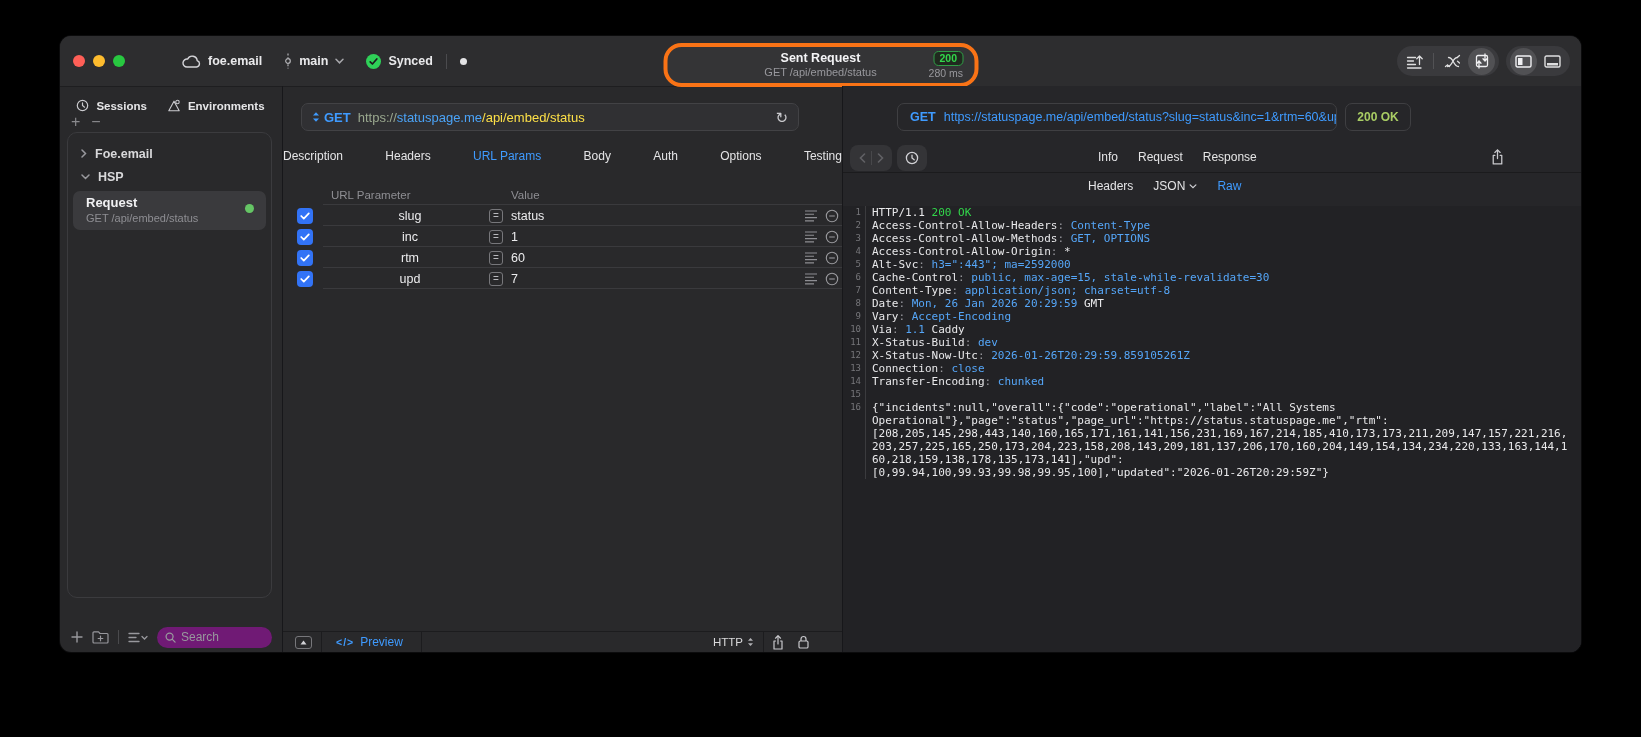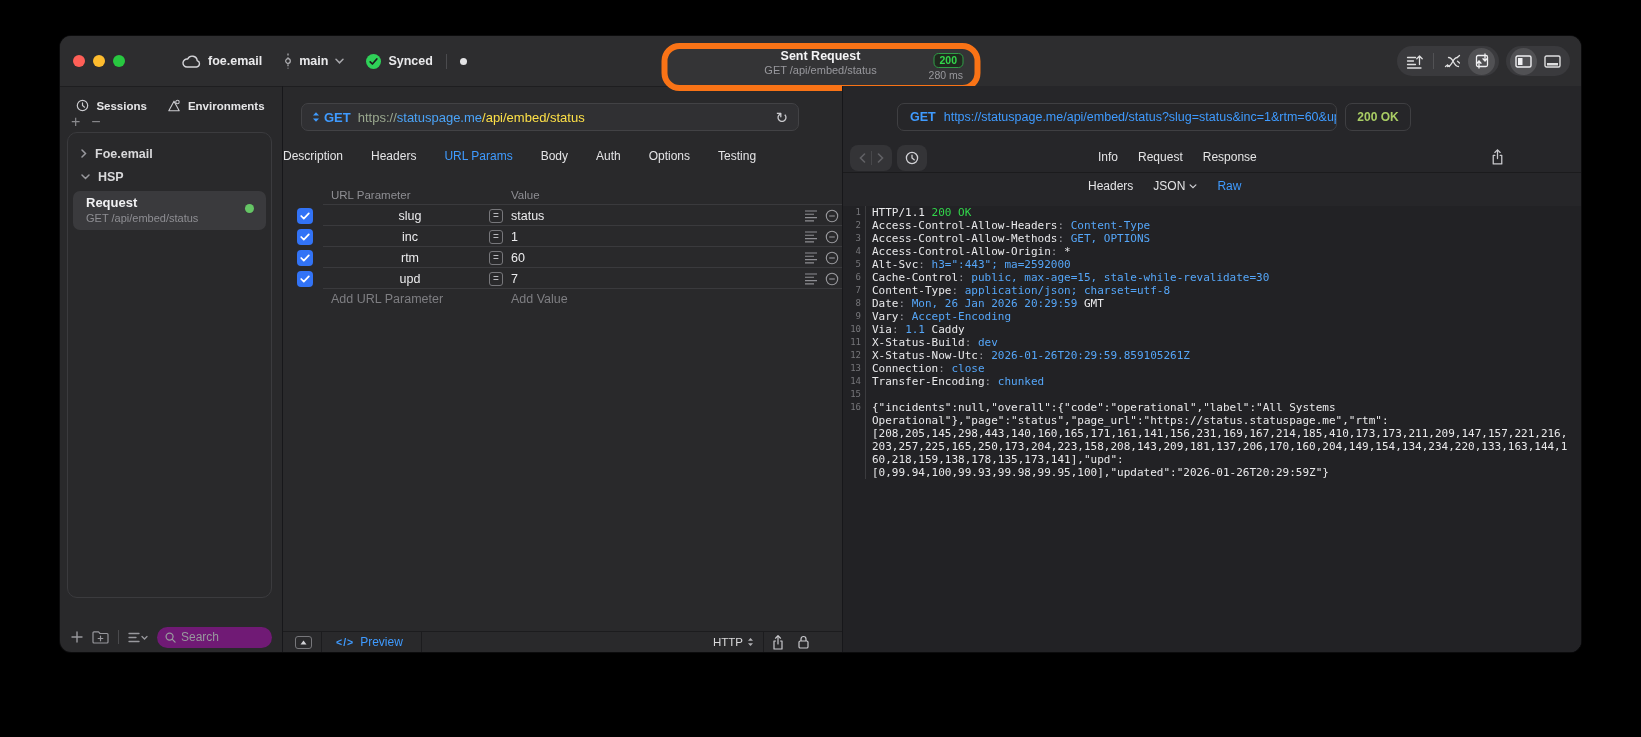--- a/index.html
+++ b/index.html
@@ -9,21 +9,21 @@
 
   
   .titlebar{position:absolute;left:0;top:0;width:100%;height:50px;background:#2d2d2f;border-bottom:1px solid #1e1e20;display:flex;align-items:center;}
   .lights{display:flex;gap:8px;margin-left:13px;}
   .light{width:12px;height:12px;border-radius:50%;}
   .light.red{background:#ff5f57;}.light.yellow{background:#febc2e;}.light.green{background:#28c840;}
   .tb-left{display:flex;align-items:center;gap:7px;margin-left:42px;color:#e9e9eb;font-size:12.5px;font-weight:600;}
   .tb-left .gap{width:8px;}
   .tsep{width:1px;height:15px;background:#4b4b4e;margin:0 6px;}
   .tdot{width:7px;height:7px;border-radius:50%;background:#e3e3e5;}
-  .tb-center{position:absolute;left:50%;transform:translateX(-50%);top:7px;width:307px;height:36px;background:#343436;border:6px solid #f97316;border-radius:18px;display:flex;align-items:flex-start;justify-content:center;}
+  .tb-center{position:absolute;left:50%;transform:translateX(-50%);top:7px;width:307px;height:36px;background:#343436;border:4px solid #f97316;border-radius:18px;display:flex;align-items:center;justify-content:center;}
   .tc-title{font-size:12.5px;font-weight:700;color:#f4f4f6;line-height:15px;text-align:center;}
   .tc-sub{font-size:11px;color:#98989d;line-height:13px;text-align:center;}
   .tc-right{position:absolute;right:11px;top:4px;display:flex;flex-direction:column;align-items:flex-end;gap:1px;}
   .badge-200{font-size:10.5px;font-weight:700;color:#32d74b;border:1px solid #2f9e46;border-radius:5px;padding:0 5px;line-height:13px;background:#20291f;}
   .tc-ms{font-size:10.5px;color:#98989d;}
   .tb-right{position:absolute;right:11px;top:10px;display:flex;gap:7px;}
   .tb-group{height:30px;background:#3a3a3d;border-radius:15px;display:flex;align-items:center;padding:0 4px;gap:2px;}
   .tb-btn{width:27px;height:27px;border-radius:50%;display:flex;align-items:center;justify-content:center;}
   .tb-btn.active{background:#515154;}
   .tb-sep{width:1px;height:16px;background:#525255;margin:0 3px;}
@@ -50,21 +50,21 @@
   .vbar{width:1px;height:14px;background:#4a4a4d;}
   .search{flex:1;height:21px;background:#701a75;border-radius:11px;display:flex;align-items:center;padding:0 8px;gap:5px;color:#98989d;font-size:12px;min-width:0;}
 
   
   .url-bar{position:absolute;left:18px;top:17px;width:498px;height:28px;background:#303033;border:1px solid #424245;border-radius:7px;display:flex;align-items:center;padding:0 10px;font-size:13px;box-sizing:border-box;}
   .m-get{color:#3f9bff;font-weight:700;margin:0 7px 0 4px;}
   .u-scheme{color:#9aa88f;}
   .u-host{color:#4ba3f7;}
   .u-path{color:#fde047;}
   .refresh{margin-left:auto;color:#c8c8cc;font-size:15px;line-height:15px;}
-  .mid-tabs{position:absolute;top:63px;left:0;width:100%;display:flex;justify-content:flex-start;gap:28px;font-size:12px;color:#e4e4e6;}
+  .mid-tabs{position:absolute;top:63px;left:0;width:100%;display:flex;justify-content:space-between;gap:28px;font-size:12px;color:#e4e4e6;}
   .mid-tabs .tab.active{color:#3f9bff;}
   .ptable{position:absolute;left:0;top:102px;width:100%;}
   .phead{position:relative;height:17px;font-size:11.5px;color:#8e8e93;}
   .phead .c1{position:absolute;left:48px;top:1px;}
   .phead .c2{position:absolute;left:228px;top:1px;}
   .phead::after,.prow::after{content:"";position:absolute;left:40px;right:0;bottom:0;height:1px;background:#3a3a3d;}
   .prow{display:flex;align-items:center;height:21px;position:relative;}
   .pcheck{width:16px;height:16px;border-radius:4px;background:#3273f6;margin-left:14px;display:flex;align-items:center;justify-content:center;flex:none;}
   .pname{margin-left:18px;width:158px;font-size:12.5px;color:#ececee;text-align:center;}
   .peq{width:14px;height:14px;border:1px solid #77777b;border-radius:3px;color:#b9b9bd;font-size:10px;display:flex;align-items:center;justify-content:center;box-sizing:border-box;flex:none;}
@@ -401,24 +401,20 @@
               </span>
               <span>
                 <svg width="14" height="14" viewBox="0 0 14 14" fill="none" stroke="#9a9a9e" stroke-width="1.1">
                   <circle cx="7" cy="7" r="5.7"></circle>
                   <path d="M4.2 7h5.6"></path>
                 </svg>
               </span>
             </span>
           </div>
         </div>
-      <div class="padd">
-        <span class="a1">Add URL Parameter</span>
-        <span class="a2">Add Value</span>
-      </div>
     </div>
 
     <div class="mid-bottom">
       <span class="collapse-btn">
           <svg width="7" height="5" viewBox="0 0 7 5" fill="#d2d2d6">
             <path d="M0.5 4.5L3.5 0.5 6.5 4.5z"></path>
           </svg>
         </span>
       <span class="vsep m1"></span>
       <span class="preview">

